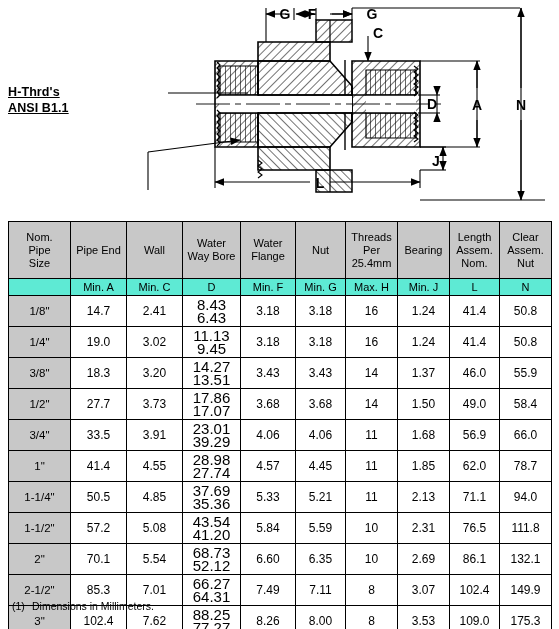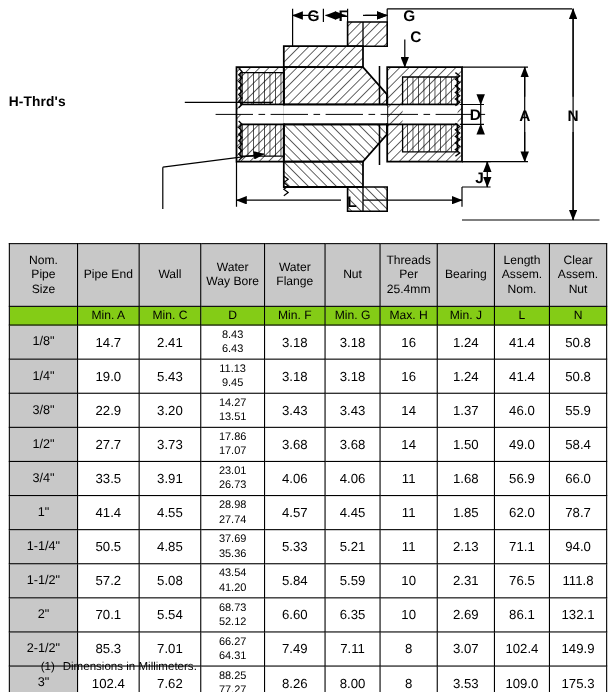--- a/index.html
+++ b/index.html
@@ -25,21 +25,21 @@
   .note-block{
     position:absolute;
     left:8px;
     top:85px;
     font-size:12.5px;
     font-weight:bold;
     line-height:15.5px;
     letter-spacing:0.1px;
     white-space:nowrap;
   }
-  .note-block div{white-space:nowrap;}
+  .note-block div{white-space:nowrap;text-decoration:underline;}
 
   
   #spec-table-wrap{
     position:absolute;
     left:8px;
     top:221px;
     width:543px;
   }
   table.spec{
     border-collapse:collapse;
@@ -55,51 +55,51 @@
     font-weight:normal;
     color:#000;
   }
   table.spec thead th.grp{
     background:#c8c8c8;
     height:56px;
     font-size:11px;
     line-height:13px;
   }
   table.spec thead th.sym{
-    background:#84cc16;
+    background:#5eead4;
     height:16px;
     font-size:11px;
     line-height:14px;
   }
   table.spec tbody td{
     height:30px;
     font-size:12px;
     background:#ffffff;
   }
   table.spec tbody td.size{
     background:#c8c8c8;
     font-size:11.5px;
   }
   .dual{
     display:flex;
     flex-direction:column;
     justify-content:center;
     line-height:13px;
-    font-size:10px;
+    font-size:15px;
   }
 
   
   #footnotes{
     position:absolute;
     left:12px;
     top:599px;
     font-size:10.5px;
     line-height:14px;
   }
-  #footnotes div{white-space:nowrap;margin-left:25px;}
+  #footnotes div{white-space:nowrap;}
   .fn-num{display:inline-block;width:20px;}
 </style>
 </head>
 <body>
 
 <div id="drawing-area">
 
   <svg id="drawing-svg" width="559" height="213" viewBox="0 0 559 213">
     <defs>
       <pattern id="hatchR" width="6" height="6" patternUnits="userSpaceOnUse" patternTransform="rotate(45)">
@@ -231,20 +231,21 @@
       <text x="432" y="109" text-anchor="middle">D</text>
       <text x="477" y="110" text-anchor="middle">A</text>
       <text x="521" y="110" text-anchor="middle">N</text>
       <text x="436" y="166" text-anchor="middle">J</text>
       <text x="320" y="188" text-anchor="middle">L</text>
     </g>
   </svg>
 
   <div class="note-block">
     <div>H-Thrd's</div>
+    <div>ANSI B1.1</div>
   </div>
 </div>
 
 <div id="spec-table-wrap">
   <table class="spec">
     <colgroup>
       <col style="width:62px">
         <col style="width:56px">
         <col style="width:56px">
       <col style="width:58px">
@@ -325,37 +326,37 @@
           <td>3.18</td>
           <td>3.18</td>
           <td>16</td>
           <td>1.24</td>
           <td>41.4</td>
           <td>50.8</td>
         </tr>
         <tr>
           <td class="size">1/4"</td>
           <td>19.0</td>
-          <td>5.43</td>
+          <td>3.02</td>
           <td>
             <div class="dual">
               <span>11.13</span>
               <span>9.45</span>
             </div>
           </td>
           <td>3.18</td>
           <td>3.18</td>
           <td>16</td>
           <td>1.24</td>
           <td>41.4</td>
           <td>50.8</td>
         </tr>
         <tr>
           <td class="size">3/8"</td>
-          <td>22.9</td>
+          <td>18.3</td>
           <td>3.20</td>
           <td>
             <div class="dual">
               <span>14.27</span>
               <span>13.51</span>
             </div>
           </td>
           <td>3.43</td>
           <td>3.43</td>
           <td>14</td>
@@ -380,21 +381,21 @@
           <td>49.0</td>
           <td>58.4</td>
         </tr>
         <tr>
           <td class="size">3/4"</td>
           <td>33.5</td>
           <td>3.91</td>
           <td>
             <div class="dual">
               <span>23.01</span>
-              <span>26.73</span>
+              <span>39.29</span>
             </div>
           </td>
           <td>4.06</td>
           <td>4.06</td>
           <td>11</td>
           <td>1.68</td>
           <td>56.9</td>
           <td>66.0</td>
         </tr>
         <tr>

